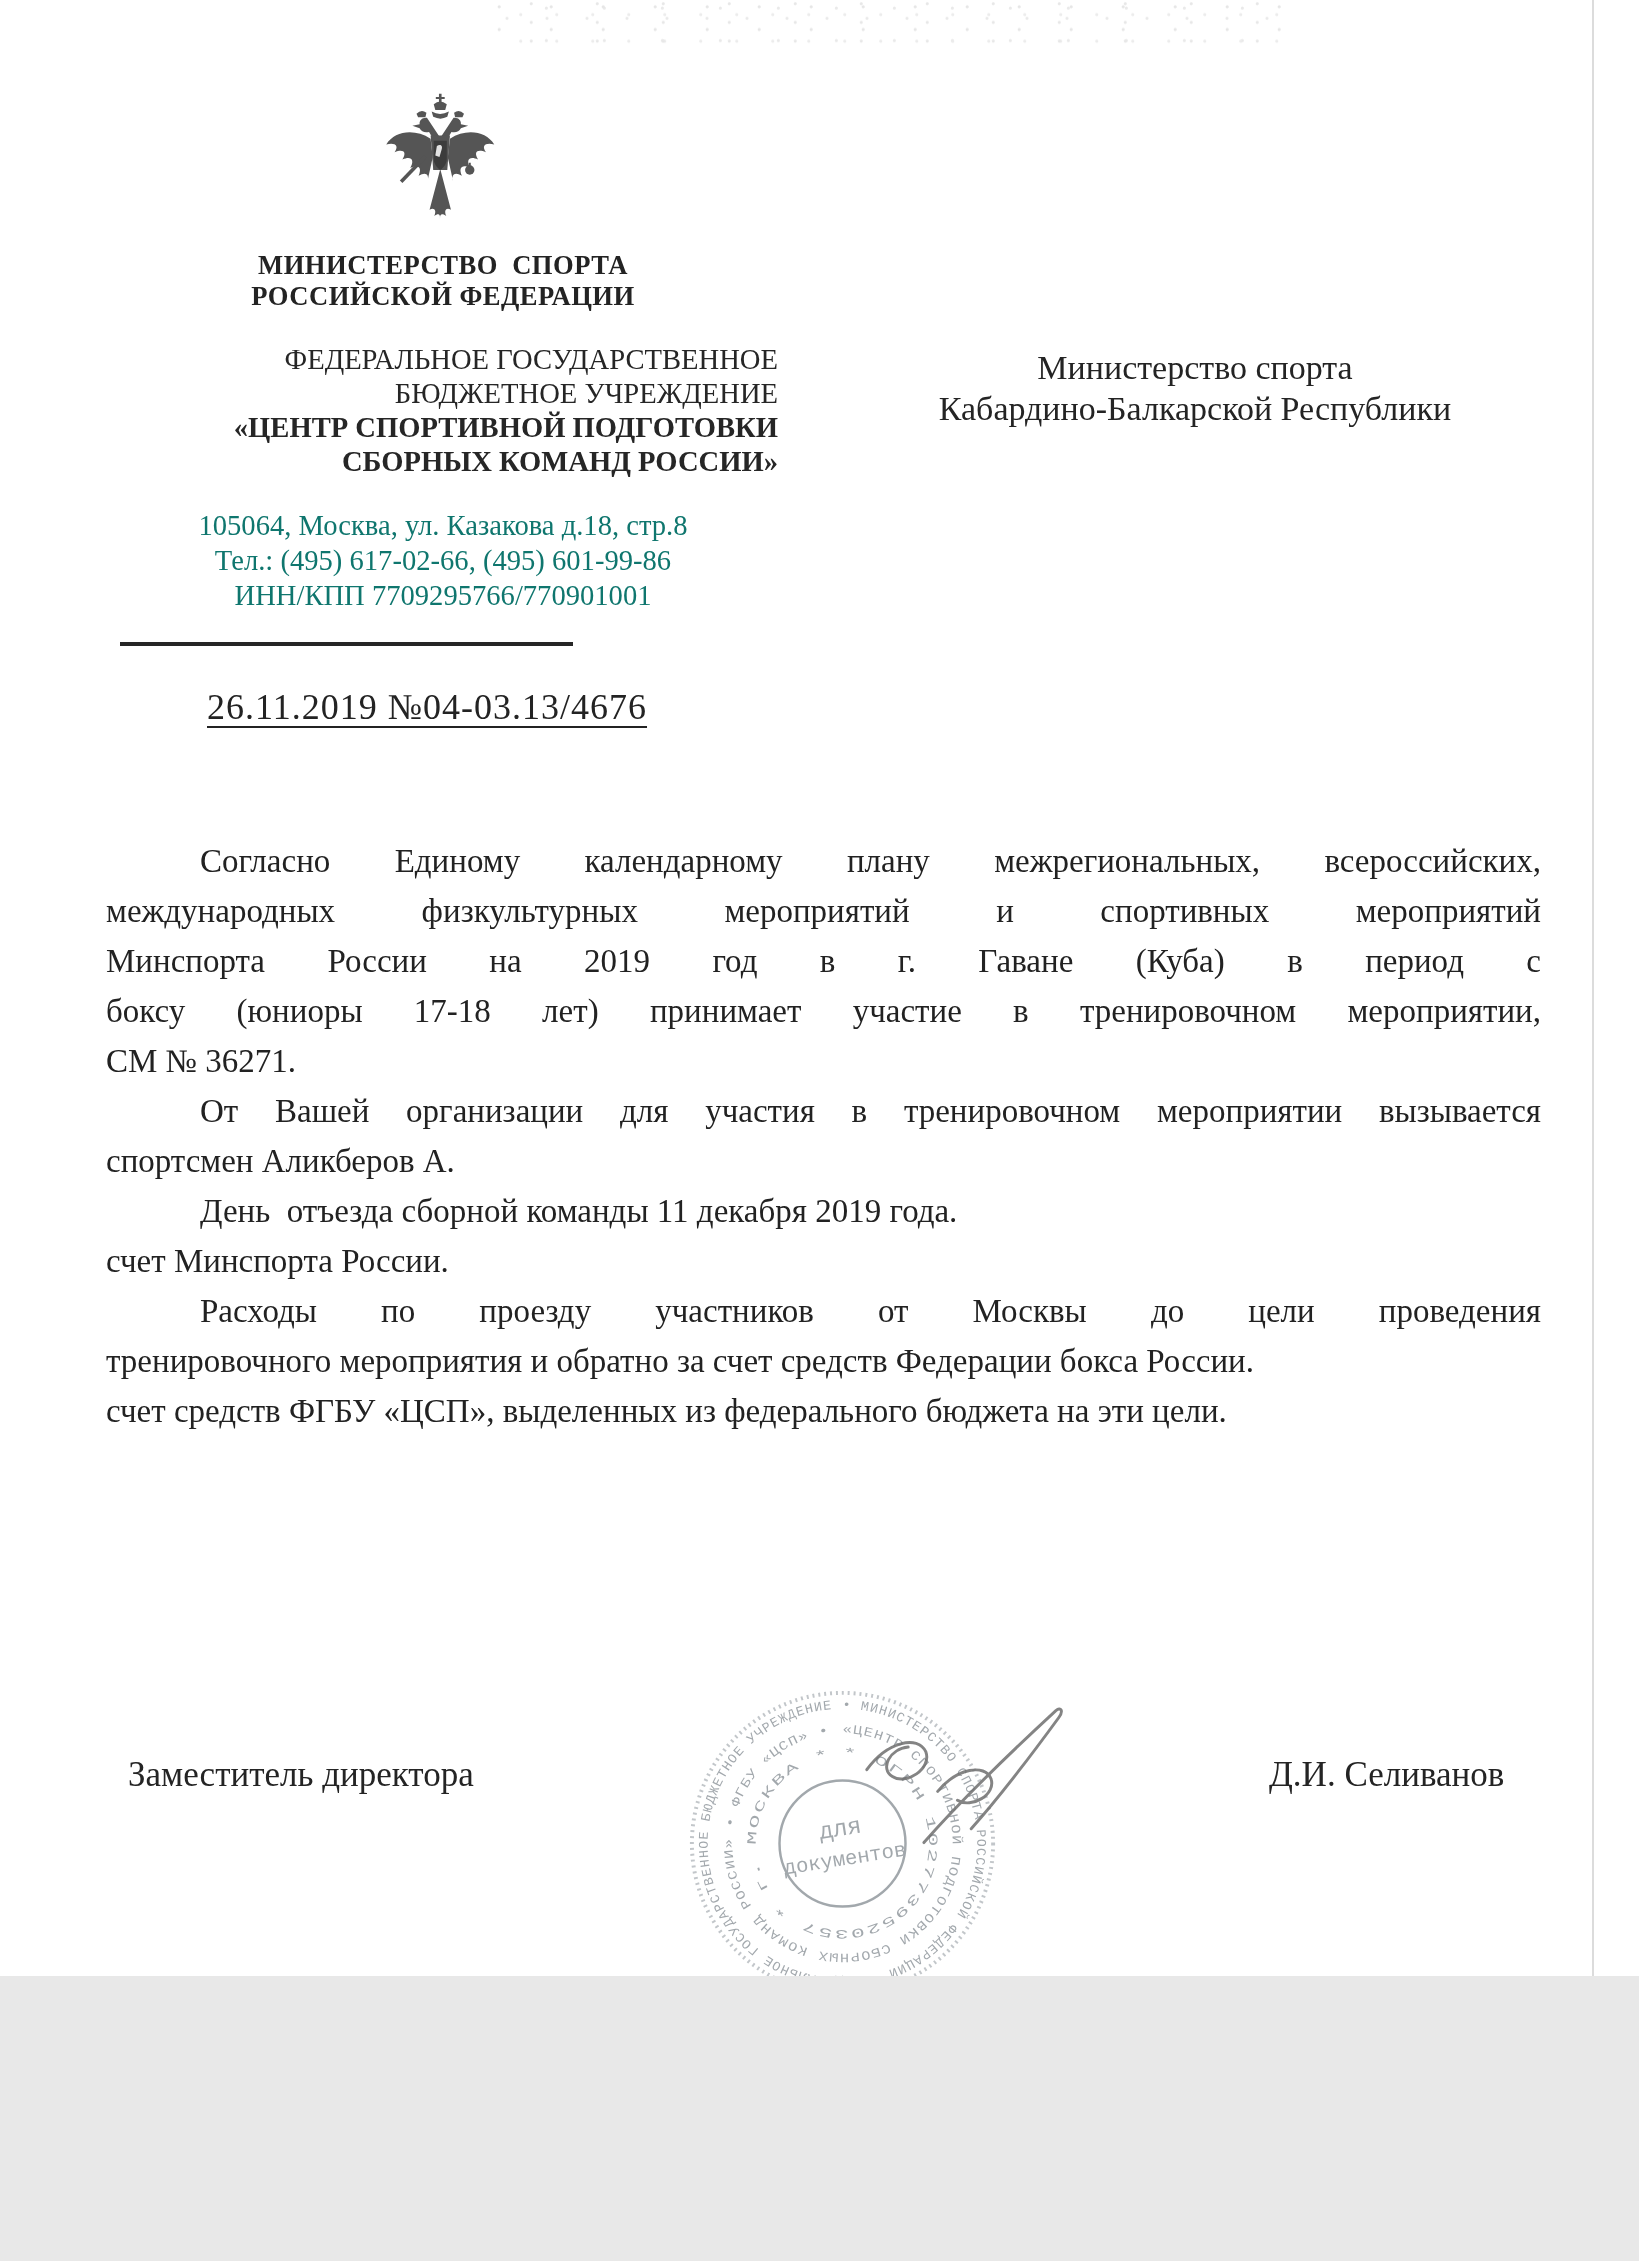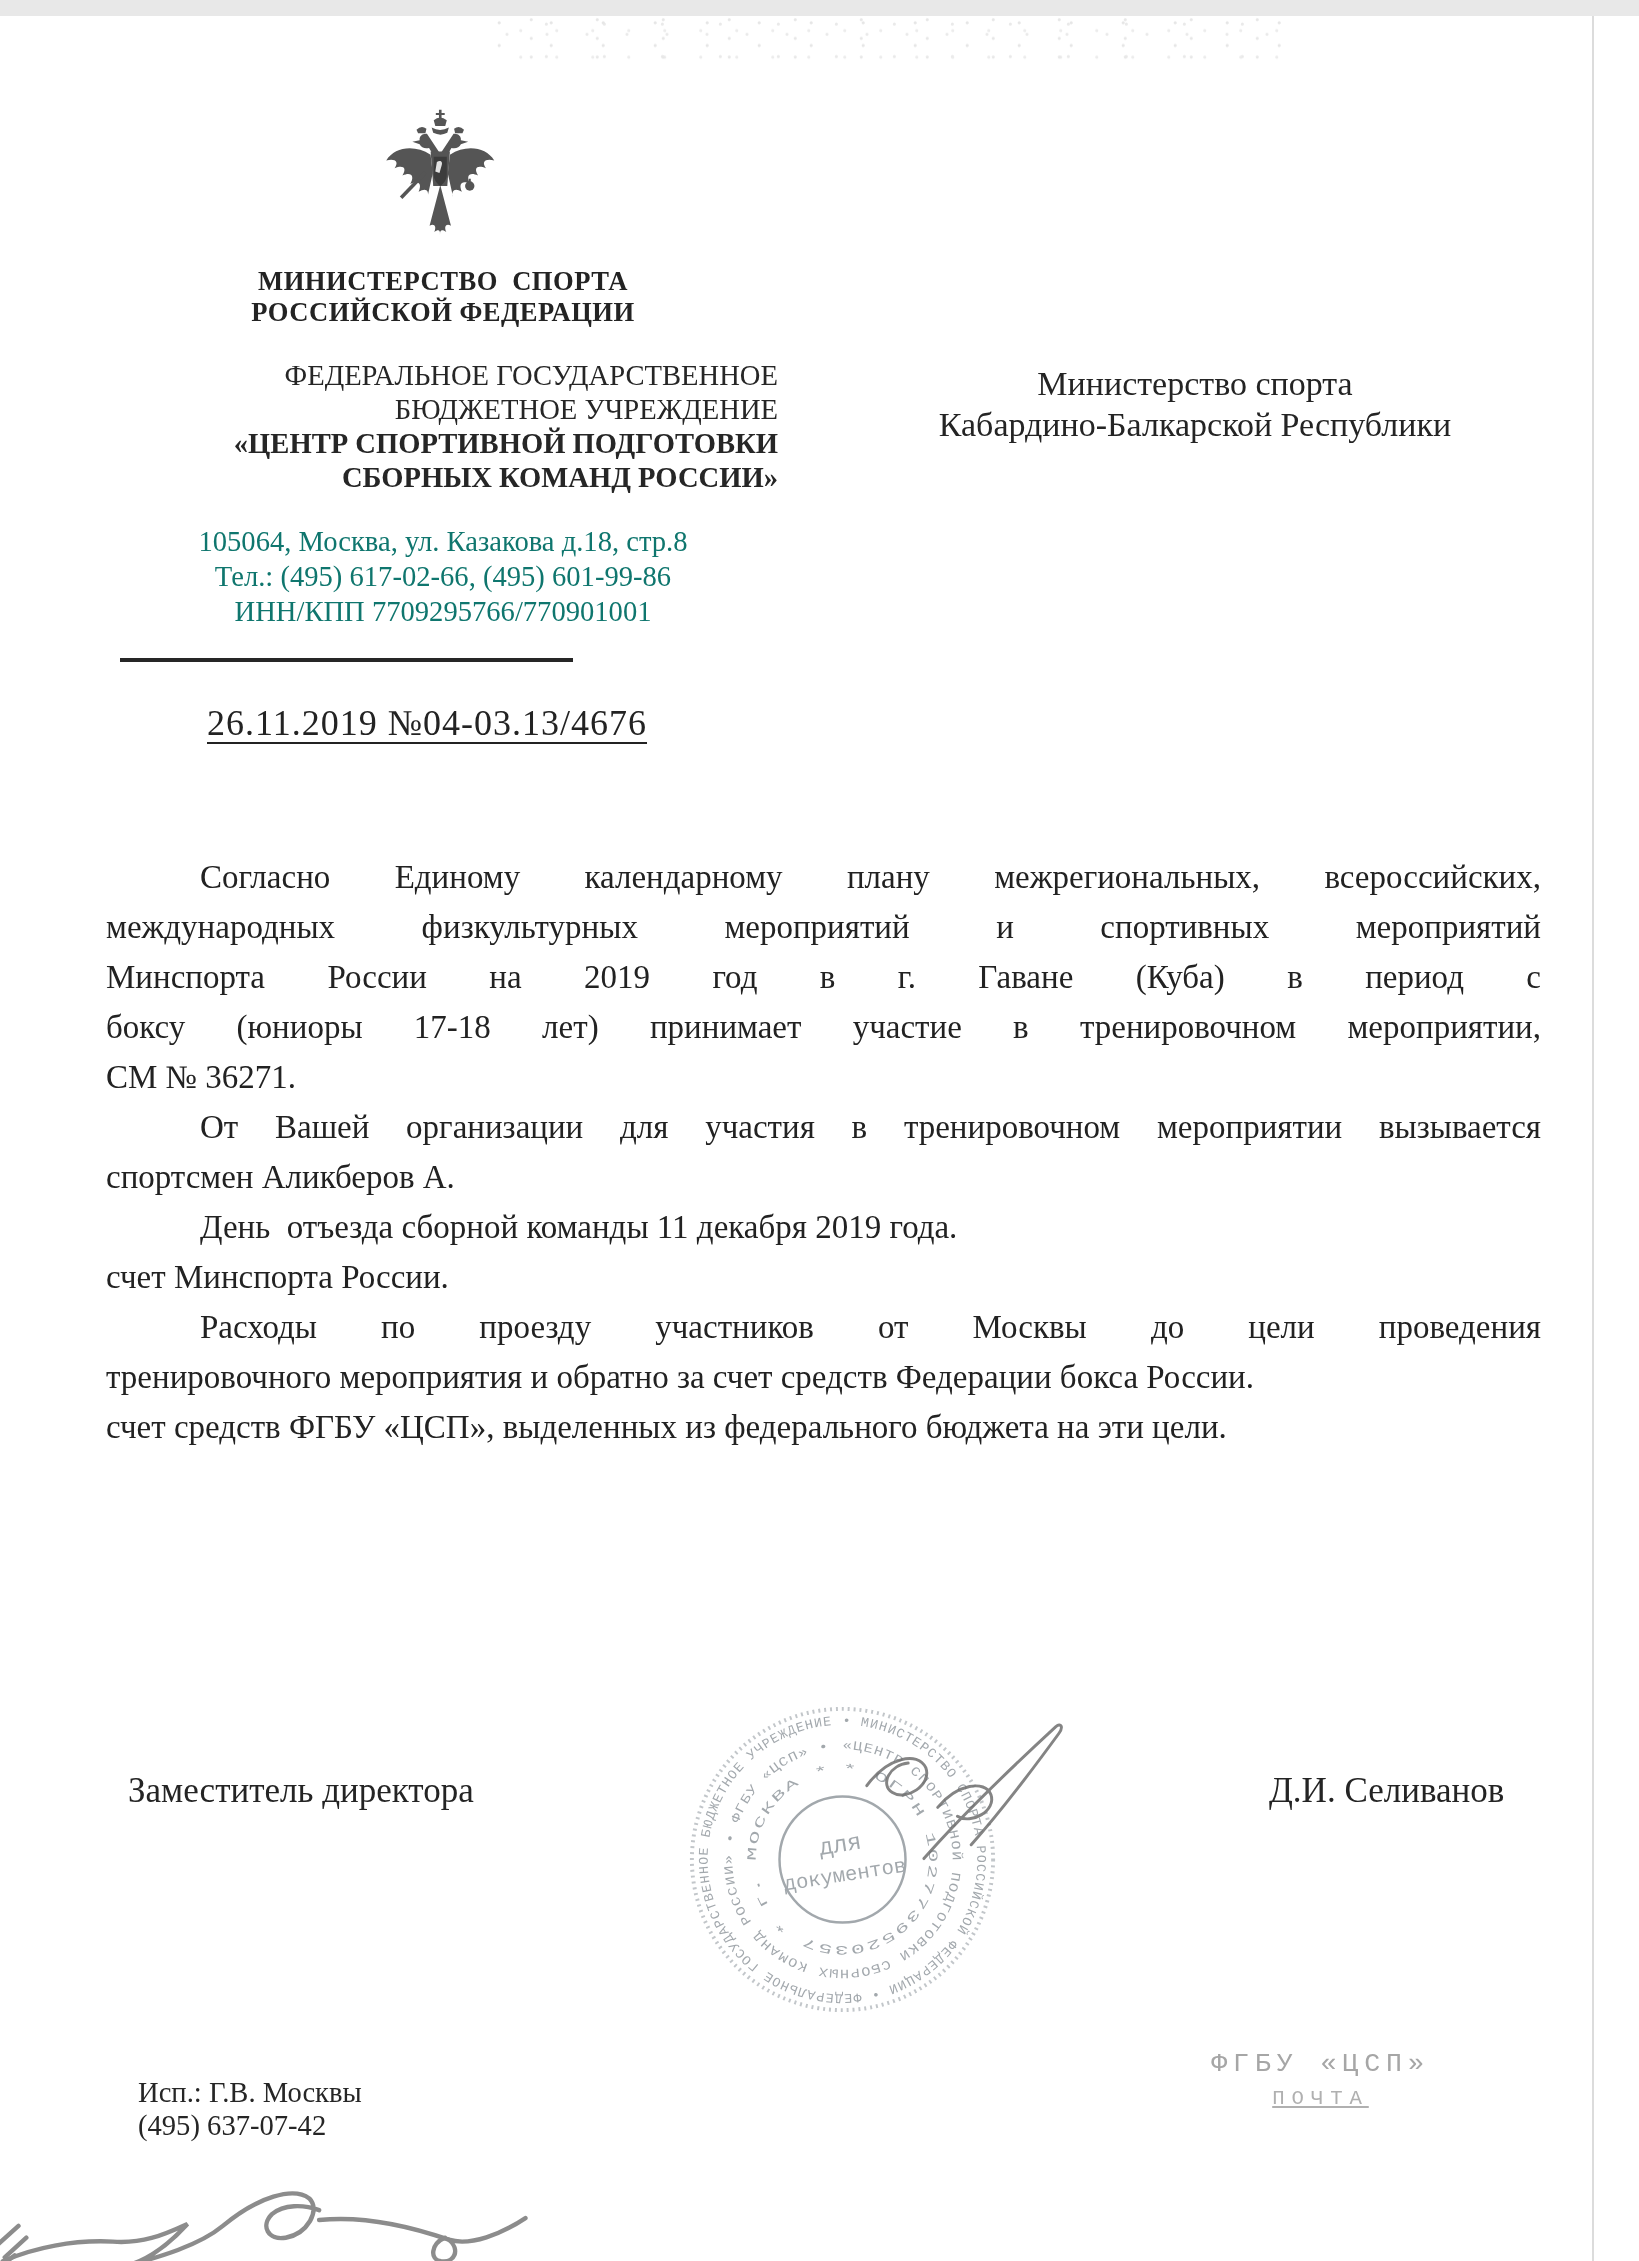--- a/index.html
+++ b/index.html
@@ -1,17 +1,17 @@
 <!DOCTYPE html>
 <html><head>
 <meta charset="utf-8">
 <style>
   html,body{margin:0;padding:0;background:#e8e8e8;}
   .page{
-    position:relative;width:1639px;height:2246px;margin:16px auto;
+    position:relative;width:1639px;height:1976px;margin:0 auto;
     background:#ffffff;overflow:hidden;
     font-family:"Liberation Serif", serif;color:#1f1f1f;
   }
   
   .scan-vline{position:absolute;left:1592px;top:0;width:2px;height:2262px;background:#dcdcdc;}
   .scan-noise{
     position:absolute;left:493px;top:0;width:788px;height:47px;opacity:.35;
     background-image:
       radial-gradient(circle at 12% 30%, #b9b9b9 1px, transparent 2px),
       radial-gradient(circle at 35% 60%, #c4c4c4 1px, transparent 2px),

